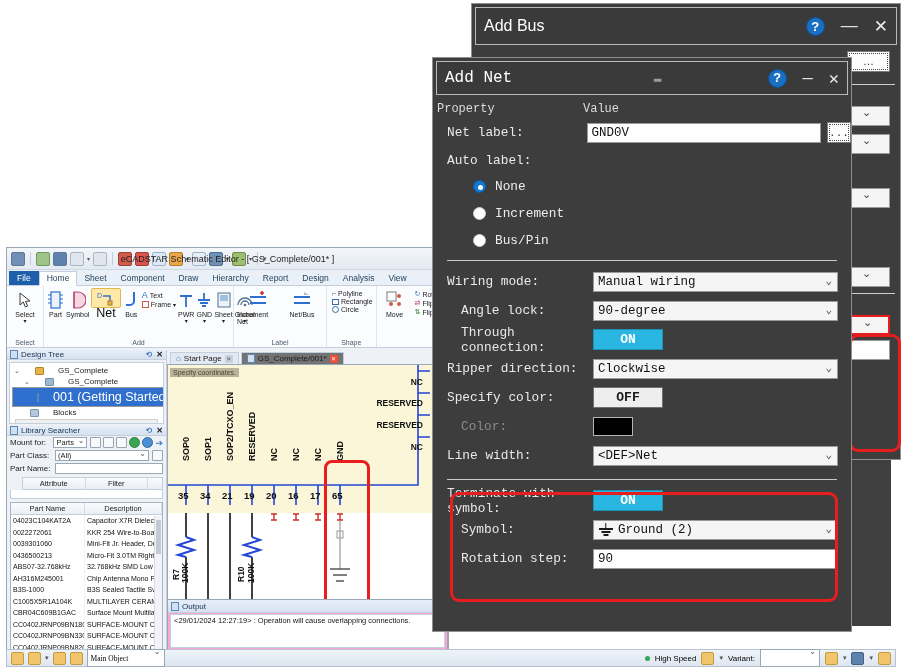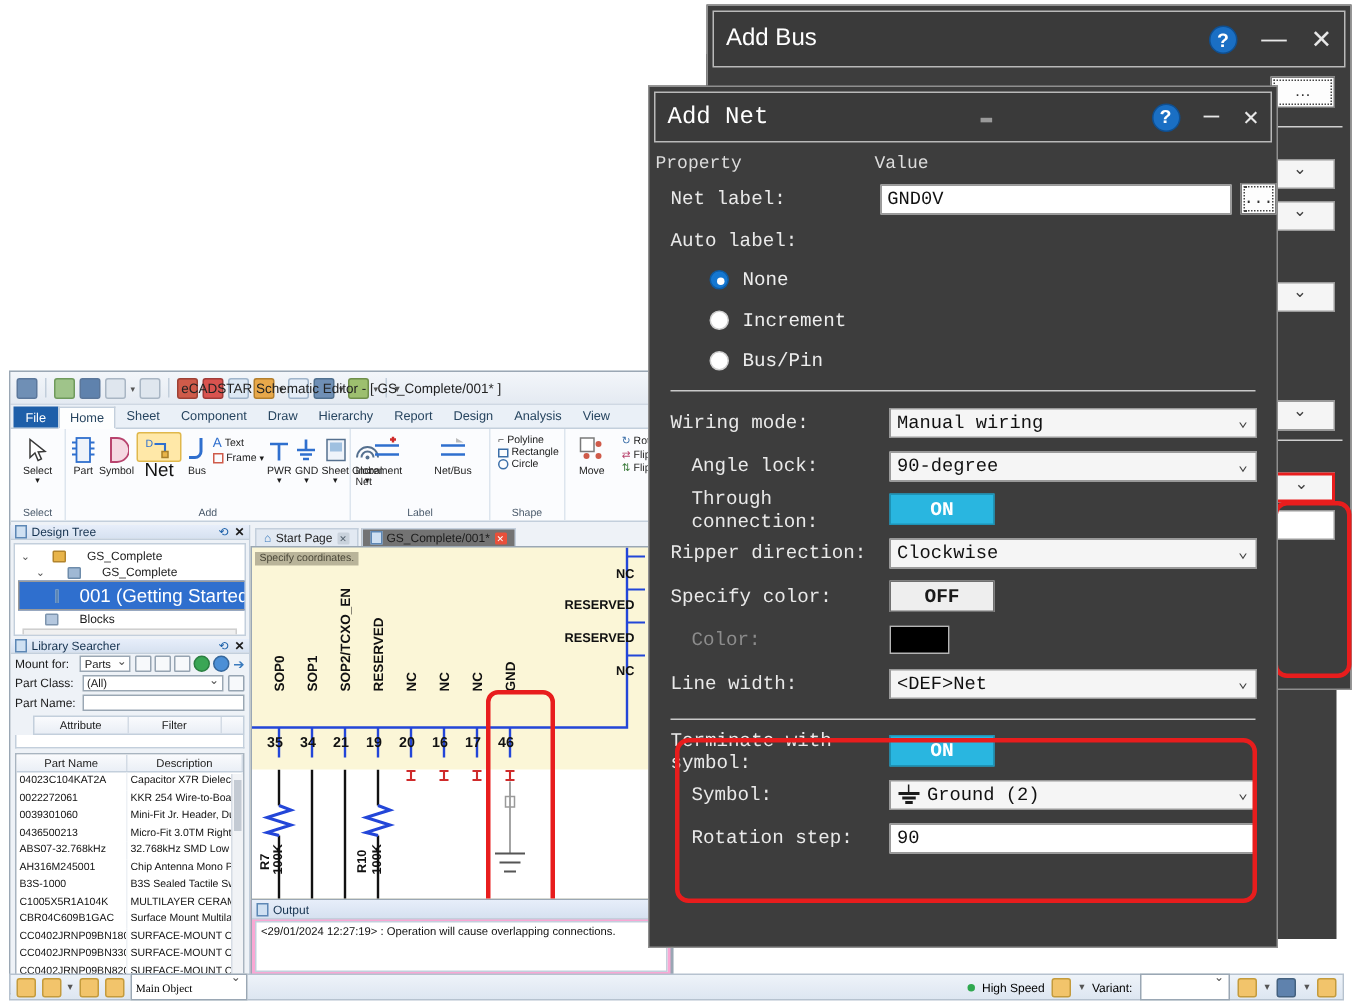--- a/index.html
+++ b/index.html
@@ -28,21 +28,21 @@
   .qat-ico {
     width:14px; height:14px; border-radius:2px; display:inline-block;
     background:#6f8fb5; border:1px solid #5b779b;
   }
   .qat .sep { width:1px; height:13px; background:#c2cedb; margin:0 2px; }
   .win-title {
     position:absolute; left:0; right:0; text-align:center;
     font-size:9px; color:#222; pointer-events:none;
   }
 
-  .ribbon-tabs { height:16px; background:#eaf0f7; display:flex; align-items:center; padding-left:2px; border-bottom:1px solid #c3cfdc;}
+  .ribbon-tabs { height:16px; background:#eaf0f7; display:flex; align-items:flex-end; padding-left:2px; border-bottom:1px solid #c3cfdc;}
   .rtab { font-size:8.5px; padding:1px 7px 2px 7px; color:#26445f; }
   .rtab.file { background:#1e5fa9; color:#fff; padding:2px 8px; }
   .rtab.active { background:#fdfefe; border:1px solid #c3cfdc; border-bottom:1px solid #fdfefe; position:relative; top:1px;}
 
   .ribbon { height:62px; background:#fbfcfe; display:flex; border-bottom:1px solid #c3cfdc; }
   .rgroup { display:flex; flex-direction:column; justify-content:space-between; border-right:1px solid #dde5ee; padding:2px 3px 0 3px;}
   .rgroup-body { display:flex; align-items:flex-start; gap:2px; flex:1;}
   .rgroup-label { text-align:center; font-size:7px; color:#4a5a6b; padding-bottom:1px;}
   .rbtn { display:flex; flex-direction:column; align-items:center; width:30px; font-size:7px; color:#1b1b1b; line-height:1.05; padding-top:1px; }
   .rbtn.wide { width:42px; }
@@ -621,21 +621,21 @@
           <div class="sidelabel" style="right:24px; top:55px">RESERVED</div>
           <div class="sidelabel" style="right:24px; top:77px">NC</div>
 
           <div class="pinnum" style="left:10px; top:125px">35</div>
           <div class="pinnum" style="left:32px; top:125px">34</div>
           <div class="pinnum" style="left:54px; top:125px">21</div>
           <div class="pinnum" style="left:76px; top:125px">19</div>
           <div class="pinnum" style="left:98px; top:125px">20</div>
           <div class="pinnum" style="left:120px; top:125px">16</div>
           <div class="pinnum" style="left:142px; top:125px">17</div>
-          <div class="pinnum" style="left:164px; top:125px">46</div>
+          <div class="pinnum" style="left:164px; top:125px">65</div>
 
           <div style="position:absolute;left:0;right:11px;top:148px;bottom:0;background:#ffffff;"></div>
           <svg width="272" height="120" viewBox="0 0 272 120" style="position:absolute;left:0;top:148px">
 
             <g stroke="#111" stroke-width="1.6" fill="none">
               <path d="M18 0 V24"></path>
                 <path d="M18 44 V120"></path>
               <path d="M40 0 V120"></path>
               <path d="M62 0 V120"></path>
               <path d="M84 0 V24"></path>

